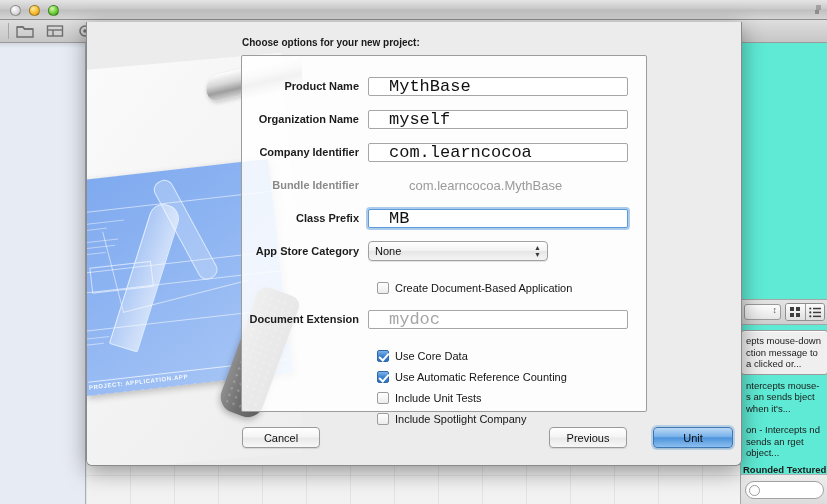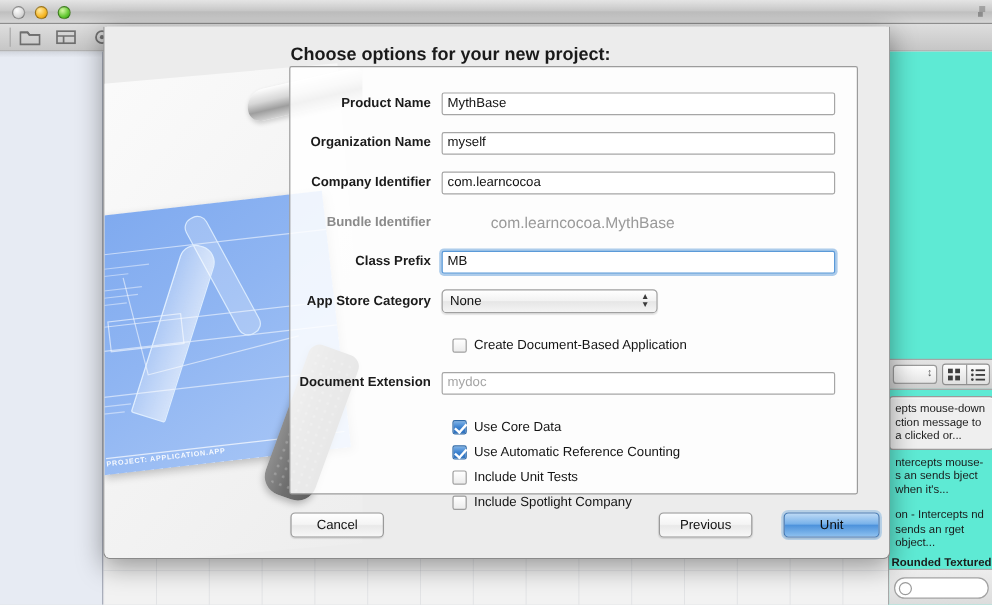--- a/index.html
+++ b/index.html
@@ -119,21 +119,21 @@
   #sheet {
     position:absolute; left:86px; top:22px; width:656px; height:444px;
     background:#ececec;
     border:1px solid #8a8a8a; border-top:none;
     border-radius:0 0 6px 6px;
     box-shadow:0 6px 22px rgba(0,0,0,.38);
     overflow:hidden;
   }
   .sheet-title {
     position:absolute; left:155px; top:15px;
-    font-size:15px; font-weight:bold; color:#1a1a1a;
+    font-size:10px; font-weight:bold; color:#1a1a1a;
   }
 
   
   .art { position:absolute; left:0; top:30px; width:215px; height:414px; overflow:hidden; }
   .paper {
     position:absolute; left:-18px; top:10px; width:230px; height:400px;
     background:linear-gradient(135deg,#fbfbfb,#ededed);
     transform:rotate(-5deg);
   }
   .blueprint {
@@ -187,36 +187,36 @@
     box-shadow:0 3px 6px rgba(0,0,0,.25);
   }
   .hammer-handle::after{
     content:""; position:absolute; inset:6px 5px;
     background-image:radial-gradient(rgba(255,255,255,.22) 1px, transparent 1.2px);
     background-size:7px 7px; border-radius:8px;
   }
 
   
   .form-card {
-    position:absolute; left:154px; top:33px; width:474px; height:357px;
+    position:absolute; left:154px; top:33px; width:406px; height:357px;
     background:rgba(255,255,255,.86);
     border:1px solid #9c9c9c; border-radius:2px;
   }
   .form-inner { position:absolute; inset:0; padding:18px 18px 0 0; }
 
   .row { display:flex; align-items:center; height:24px; margin-bottom:0; }
   .row .lbl {
     width:126px; text-align:right; padding-right:9px;
     font-size:11px; color:#1b1b1b; font-weight:bold;
   }
   .row .lbl.dim { color:#8a8a8a; }
   .txt {
     flex:1; height:19px; border:1px solid #a6a6a6; border-radius:2px;
-    background:#fff; padding:0 4px; font-size:11px; color:#111;
-    display:flex; align-items:center; font-family:Liberation Sans, sans-serif;
+    background:#fff; padding:0 20px; font-size:17px; color:#111;
+    display:flex; align-items:center; font-family:Liberation Mono, monospace;
   }
   .txt.placeholder { color:#a5a5a5; }
   .txt.focused {
     border:1px solid #5b9ad8;
     box-shadow:0 0 0 2px rgba(108,164,221,.55);
   }
   .static-val { flex:1; font-size:13px; color:#9a9a9a; padding-left:5px;margin-left:36px; }
 
   .popup {
     flex:1; height:20px; border:1px solid #a0a0a0; border-radius:4px;

